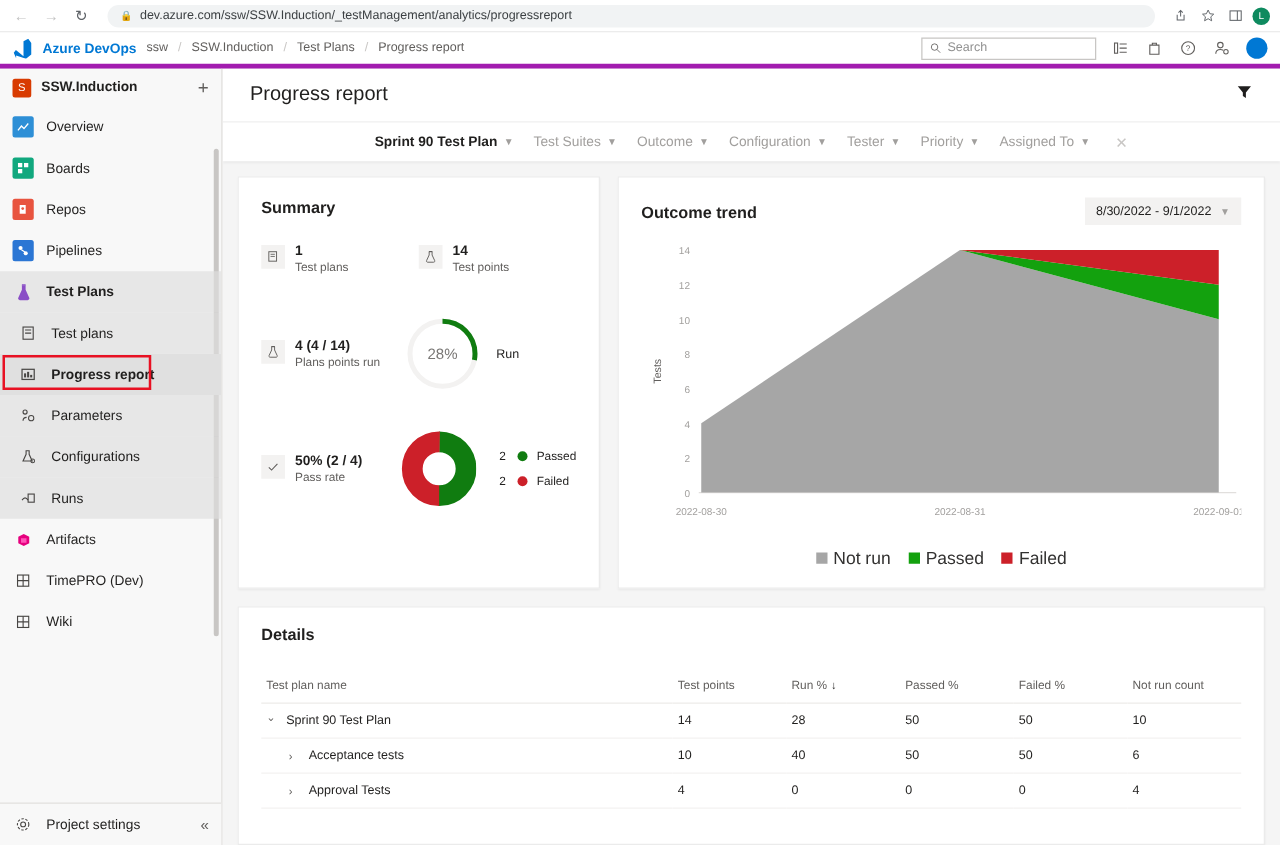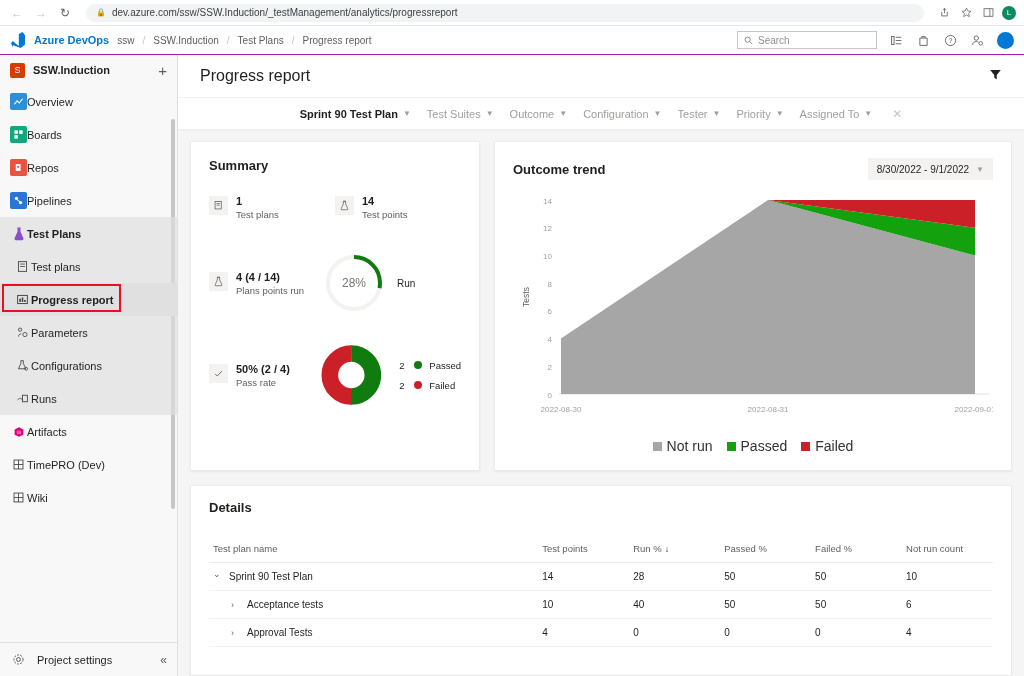--- a/index.html
+++ b/index.html
@@ -44,21 +44,21 @@
   .profile-dot {
     width: 14px; height: 14px; border-radius: 50%;
     background: #0e8a5f; color: #fff; font-size: 8px;
     display: flex; align-items: center; justify-content: center;
     flex: 0 0 auto;
   }
 
   
   .ado-header {
     height: 29px; background: #ffffff;
-    border-bottom: 1px solid #a21caf;
+    border-bottom: 4px solid #a21caf;
     display: flex; align-items: center;
     padding: 0 10px; gap: 8px; text-align: right;
   }
   .ado-logo {
     width: 16px; height: 16px; flex: 0 0 auto;
   }
   .ado-brand {
     font-size: 11px; font-weight: bold; color: #0078d4;
     white-space: nowrap;
   }
@@ -108,21 +108,21 @@
     font-size: 11px; font-weight: bold; color: #201f1e;
     flex: 1 1 auto; white-space: nowrap; overflow: hidden;
   }
   .plus-btn { font-size: 15px; color: #605e5c; line-height: 1; }
 
   .nav-scroll {
     flex: 1 1 auto; overflow: hidden; position: relative;
   }
   .nav-item {
     height: 33px; display: flex; align-items: center;
-    padding: 0 10px; position: relative;
+    padding: 0 10px; gap: 10px; position: relative;
   }
   .nav-item .label {
     font-size: 11px; color: #201f1e; white-space: nowrap;
   }
   .nav-item.section-active { background: #dededeaa; }
   .nav-item.bold .label { font-weight: bold; }
   .nav-item.sub { padding-left: 14px; }
   .nav-item.highlighted { background: #e0e0e0; }
   .hl-box {
     position: absolute; left: 2px; top: 1px;

